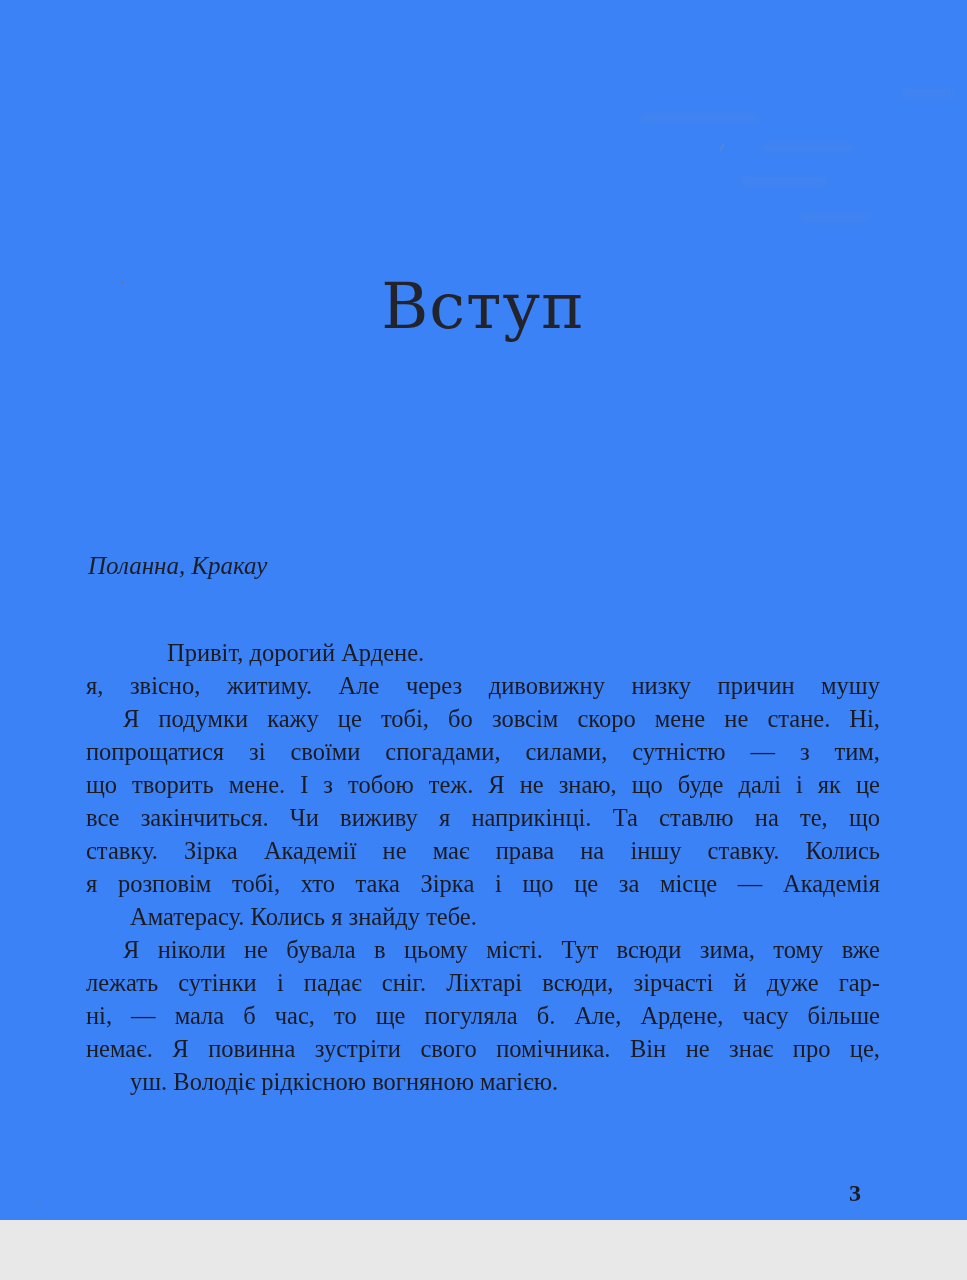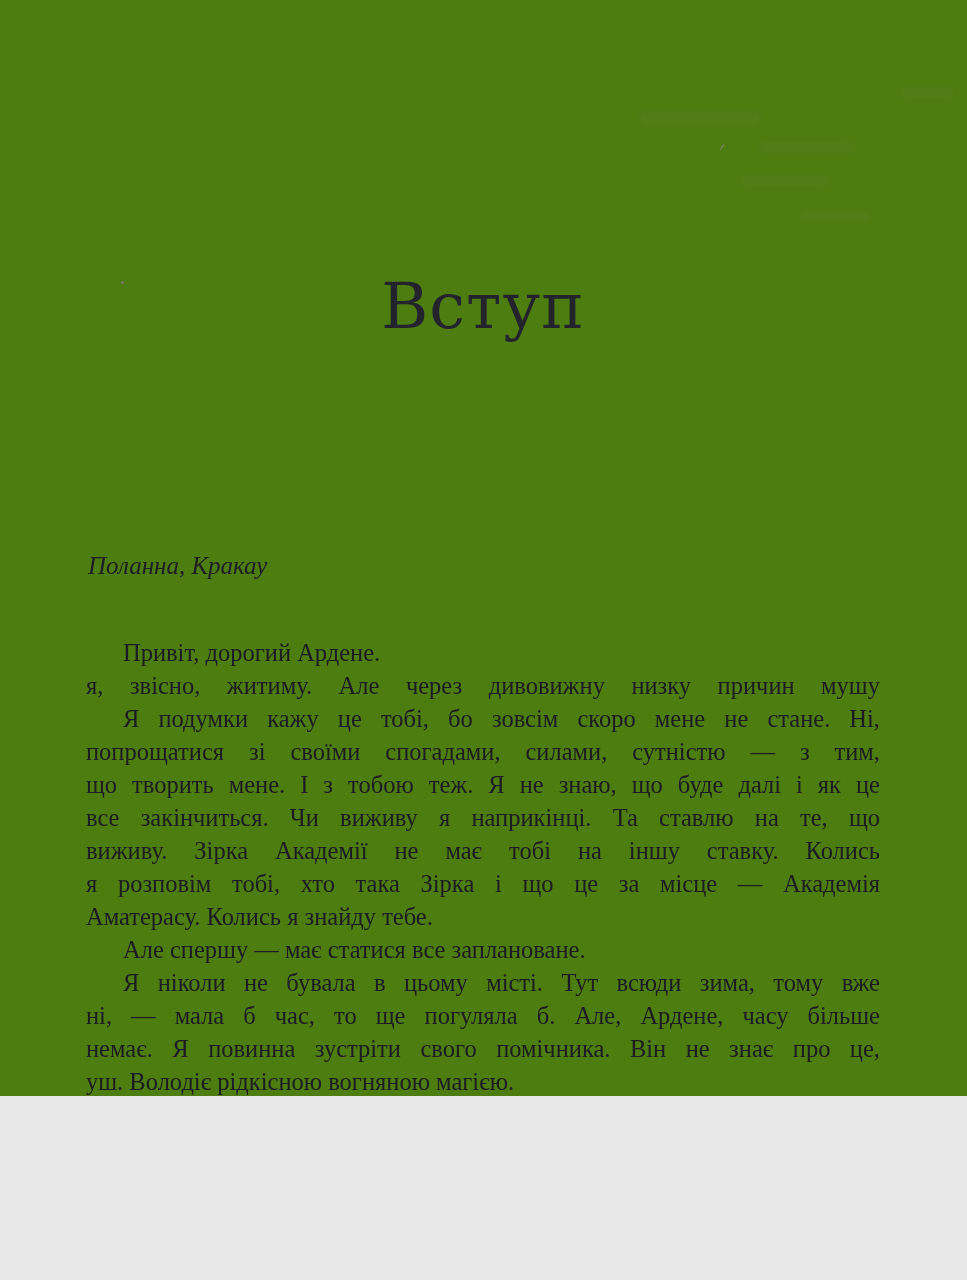--- a/index.html
+++ b/index.html
@@ -3,23 +3,23 @@
 <meta charset="utf-8">
 <style>
   html, body {
     margin: 0;
     padding: 0;
     background: #e8e8e8;
   }
   .page {
     position: relative;
     width: 967px;
-    height: 1096px;
+    height: 1220px;
     margin: 0 auto;
-    background: #4d7c0f;
+    background: #3b82f6;
     overflow: hidden;
     font-family: "Liberation Serif", "DejaVu Serif", serif;
     color: #1c1c22;
   }
 
   
   .chapter-title {
     position: absolute;
     top: 228px;
     left: 86px;
@@ -54,21 +54,21 @@
     font-size: 24.5px;
     line-height: 33px;
     color: #1b1b21;
   }
   .paragraph { margin: 0; }
   .line {
     text-align: justify;
     text-align-last: justify;
     white-space: normal;
   }
-  .line.last { text-align-last: left; }
+  .line.last { text-align-last: left; margin-left: 44px; }
   .line.first { text-indent: 37px; }
 
   
   .page-number {
     position: absolute;
     top: 1180px;
     right: 106px;
     font-size: 24px;
     font-weight: 600;
     color: #1b1b21;
@@ -112,29 +112,27 @@
   <div class="body-text">
       <div class="paragraph">
         <div class="line first last">Привіт, дорогий Ардене.</div>
       </div>
       <div class="paragraph">
         <div class="line">я, звісно, житиму. Але через дивовижну низку причин мушу</div>
         <div class="line first">Я подумки кажу це тобі, бо зовсім скоро мене не стане. Ні,</div>
         <div class="line">попрощатися зі своїми спогадами, силами, сутністю — з тим,</div>
         <div class="line">що творить мене. І з тобою теж. Я не знаю, що буде далі і як це</div>
         <div class="line">все закінчиться. Чи виживу я наприкінці. Та ставлю на те, що</div>
-        <div class="line">виживу. Зірка Академії не має тобі на іншу ставку. Колись</div>
+        <div class="line">ставку. Зірка Академії не має права на іншу ставку. Колись</div>
         <div class="line">я розповім тобі, хто така Зірка і що це за місце — Академія</div>
         <div class="line last">Аматерасу. Колись я знайду тебе.</div>
       </div>
       <div class="paragraph">
-        <div class="line first last">Але спершу — має статися все заплановане.</div>
-      </div>
-      <div class="paragraph">
         <div class="line first">Я ніколи не бувала в цьому місті. Тут всюди зима, тому вже</div>
+        <div class="line">лежать сутінки і падає сніг. Ліхтарі всюди, зірчасті й дуже гар-</div>
         <div class="line">ні, — мала б час, то ще погуляла б. Але, Ардене, часу більше</div>
         <div class="line">немає. Я повинна зустріти свого помічника. Він не знає про це,</div>
         <div class="line last">уш. Володіє рідкісною вогняною магією.</div>
       </div>
     </div>
 
   <div class="page-number">3</div>
 
   <div class="artifact smudge" style="left:640px; top:112px; width:120px; height:11px;"></div>
   <div class="artifact smudge" style="left:900px; top:88px; width:55px; height:10px;"></div>

